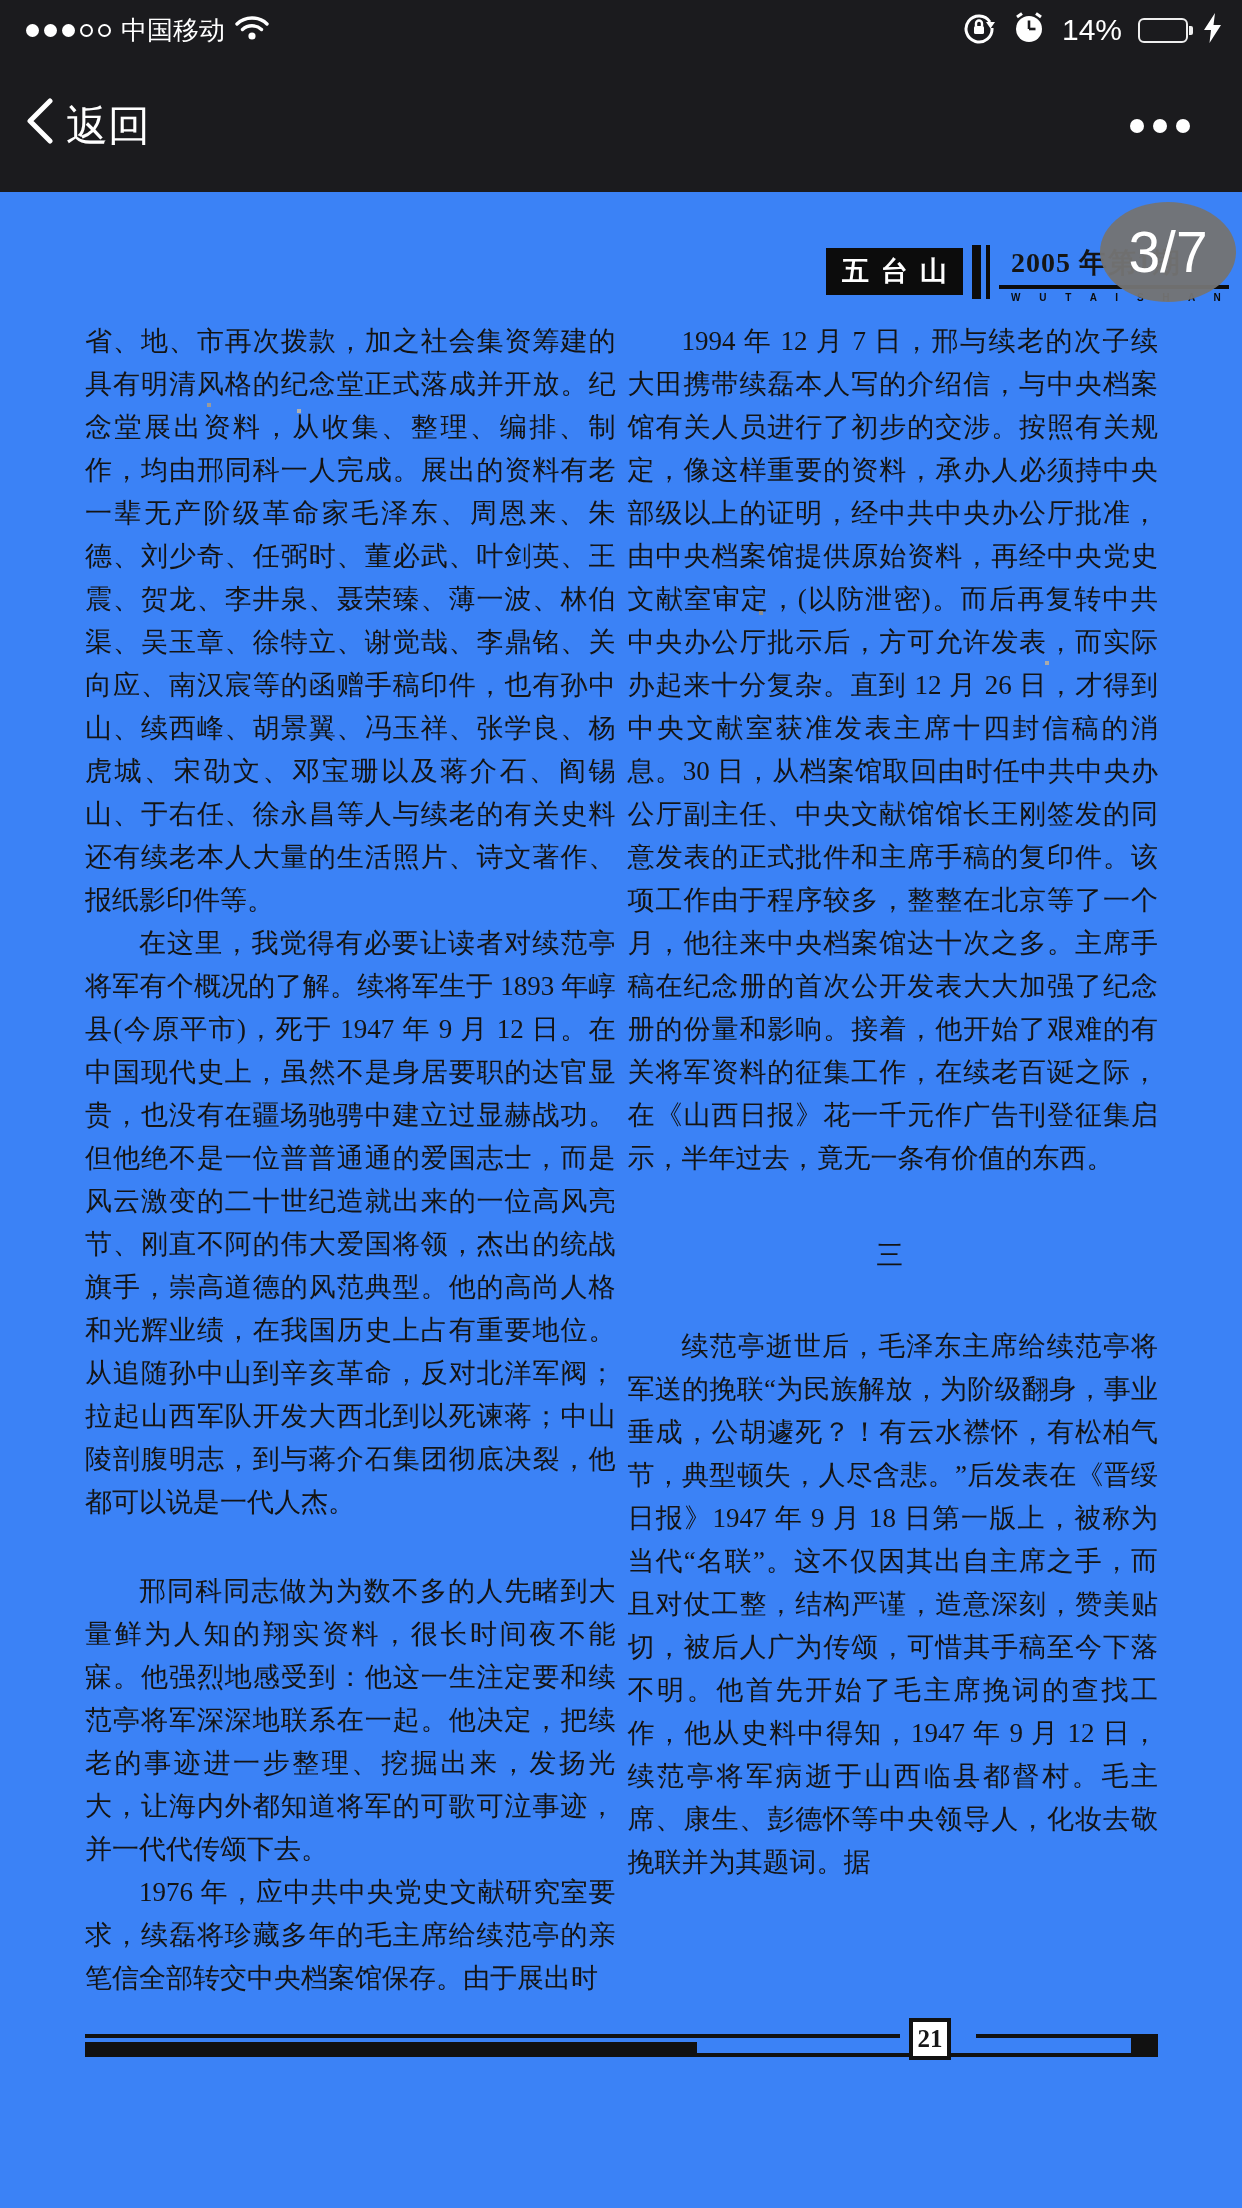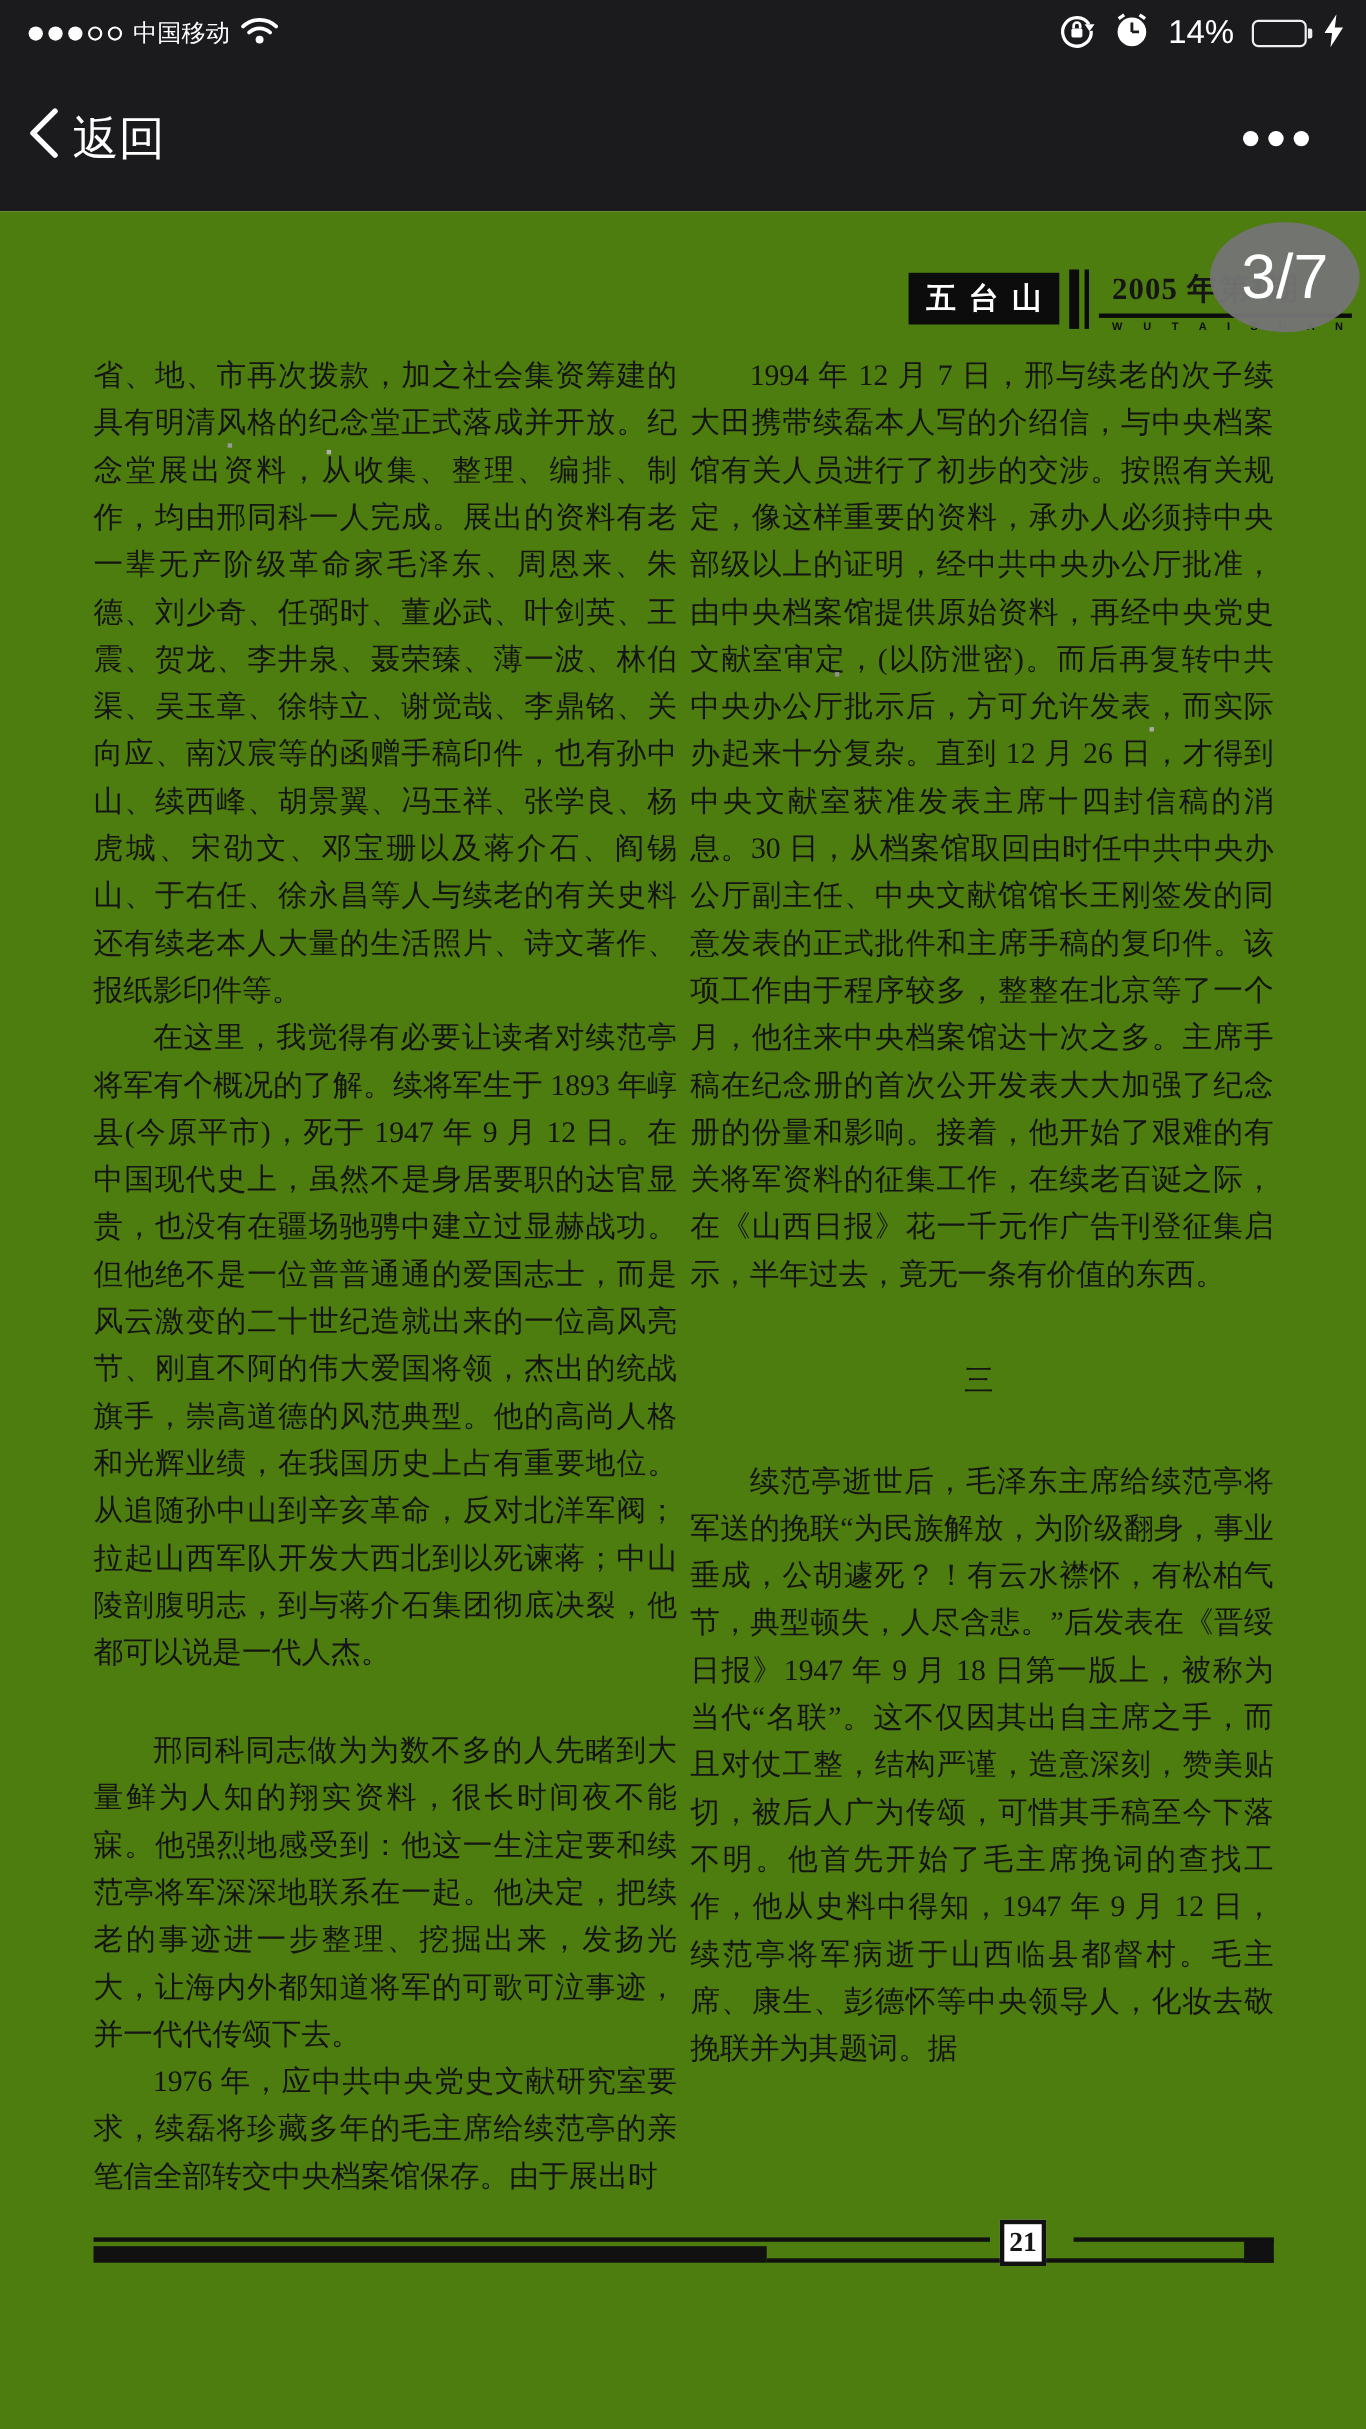--- a/index.html
+++ b/index.html
@@ -5,37 +5,37 @@
   html,body{margin:0;padding:0;}
   body{width:1242px;height:2208px;background:#fff;font-family:"Liberation Sans",sans-serif;overflow:hidden;position:relative;}
 
   
   .statusbar{height:60px;background:#1b1b1e;color:#fff;position:relative;display:flex;align-items:center;}
   .sb-left{display:flex;align-items:center;gap:10px;padding-left:26px;z-index:1;}
   .signal{display:flex;gap:5px;align-items:center;}
   .signal i{width:13px;height:13px;border-radius:50%;}
   .signal i.on{background:#fff;}
   .signal i.off{border:2px solid #fff;box-sizing:border-box;background:transparent;}
-  .carrier{font-size:22px;}
+  .carrier{font-size:26px;}
   .sb-time{position:absolute;left:0;right:0;text-align:center;font-size:30px;font-weight:700;}
   .sb-right{margin-left:auto;display:flex;align-items:center;gap:16px;padding-right:20px;z-index:1;}
   .batpct{font-size:30px;}
   .battery{width:50px;height:25px;border:2px solid #eee;border-radius:6px;position:relative;padding:2px;box-sizing:border-box;}
   .battery .fill{height:100%;width:26%;background:#57d35f;border-radius:2px;}
   .battery:after{content:"";position:absolute;right:-7px;top:6px;width:4px;height:9px;background:#eee;border-radius:0 2px 2px 0;}
 
   
   .navbar{height:132px;background:#1b1b1e;color:#fff;display:flex;align-items:center;position:relative;}
   .back{display:flex;align-items:center;gap:12px;padding-left:26px;font-size:42px;z-index:1;cursor:pointer;}
   .nav-title{position:absolute;left:0;right:0;text-align:center;font-size:47px;font-weight:700;letter-spacing:1px;}
   .menu{margin-left:auto;padding-right:52px;display:flex;gap:9px;z-index:1;cursor:pointer;}
   .menu i{width:14px;height:14px;border-radius:50%;background:#fff;}
 
   
-  .content{position:relative;height:2016px;background:#4d7c0f;color:#151515;}
+  .content{position:relative;height:2016px;background:#3b82f6;color:#151515;}
 
   .masthead{position:absolute;top:50px;left:826px;display:flex;align-items:center;gap:9px;}
   .logo-box{background:#0c0c0c;color:#fff;font-family:"Liberation Serif",serif;font-weight:700;font-size:27px;letter-spacing:12px;padding:10px 4px 10px 16px;line-height:1;}
   .logo-bars{display:flex;gap:5px;align-items:center;}
   .logo-bars i{display:block;background:#0c0c0c;}
   .bar1{width:9px;height:54px;} .bar2{width:4px;height:54px;}
   .issue-wrap{transform:translateY(2px);}
   .issue{font-family:"Liberation Serif",serif;font-weight:700;font-size:28px;letter-spacing:1px;border-bottom:4px solid #0c0c0c;padding:0 4px 3px 12px;white-space:nowrap;}
   .latin{font-weight:700;font-size:10px;letter-spacing:8px;padding-left:12px;margin-top:3px;white-space:nowrap;color:#0c0c0c;}
 

